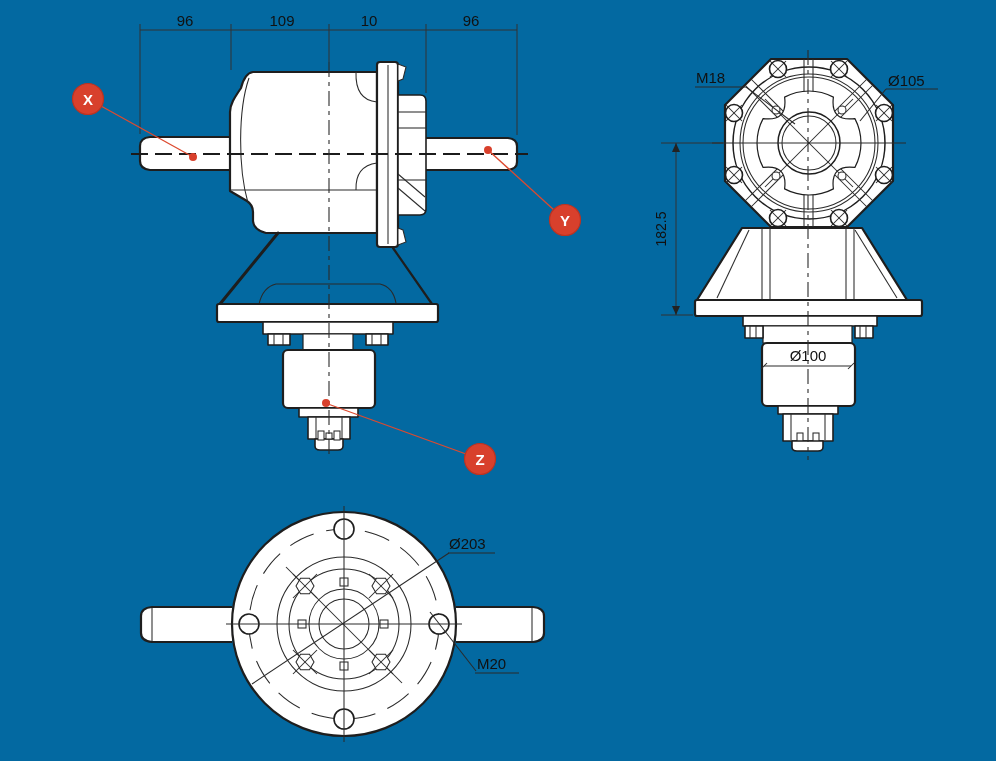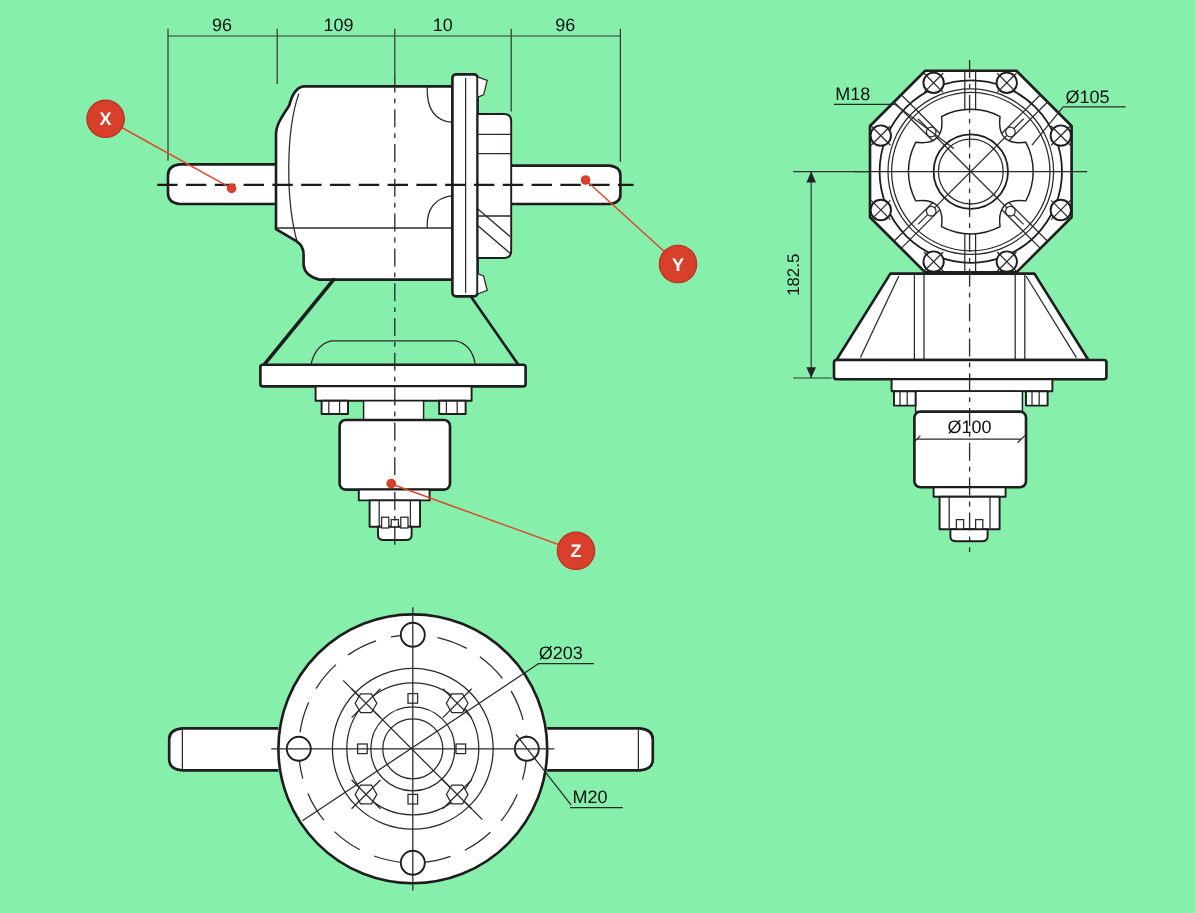--- a/index.html
+++ b/index.html
@@ -1,16 +1,16 @@
 <!DOCTYPE html>
 <html><head>
 <meta charset="utf-8">
 <style>
   html,body{margin:0;padding:0;background:#fff;}
-  .stage{width:996px;height:761px;position:relative;background:#86efac;overflow:hidden;}
+  .stage{width:996px;height:761px;position:relative;background:#0369a1;overflow:hidden;}
   svg{display:block;}
   
   .ol   {stroke:#1e1e1e;fill:#fff;stroke-width:2.2;stroke-linejoin:round;}
   .olm  {stroke:#1e1e1e;fill:#fff;stroke-width:1.6;stroke-linejoin:round;}
   .olt  {stroke:#1e1e1e;fill:#fff;stroke-width:1.2;stroke-linejoin:round;}
   .ln2  {stroke:#1e1e1e;fill:none;stroke-width:2.2;stroke-linecap:round;}
   .ln3  {stroke:#1e1e1e;fill:none;stroke-width:3;stroke-linecap:round;}
   .lnm  {stroke:#1e1e1e;fill:none;stroke-width:1.5;}
   .thin {stroke:#2a2a2a;fill:none;stroke-width:1.05;}
   .thinf{stroke:#2a2a2a;fill:#fff;stroke-width:1.05;}

